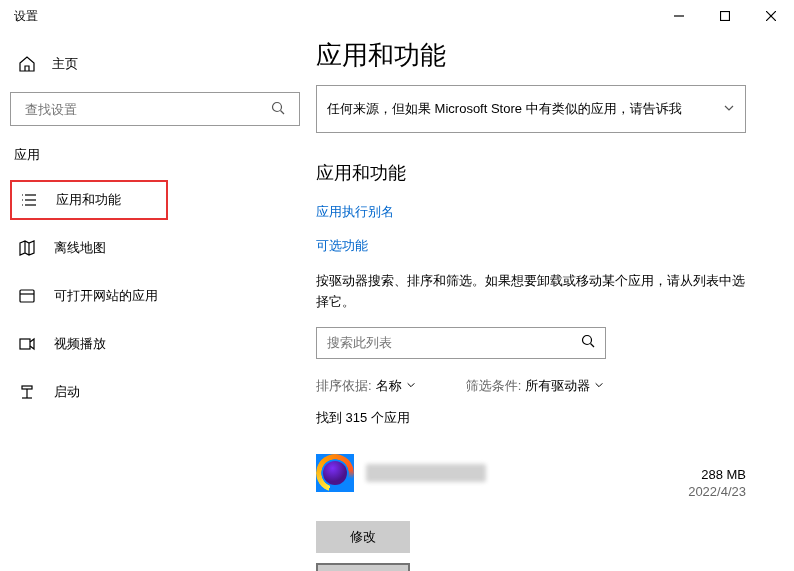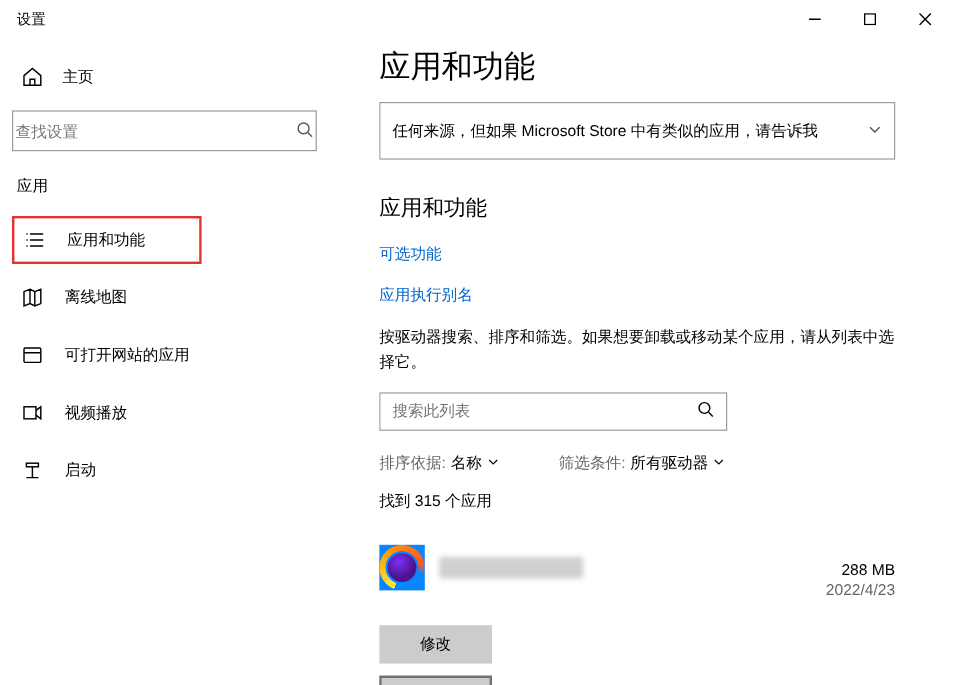--- a/index.html
+++ b/index.html
@@ -10,21 +10,21 @@
     .titlebar-controls { display: flex; }
     .tb-btn { width: 46px; height: 32px; display: flex; align-items: center; justify-content: center; color: #000; }
     .tb-btn svg { width: 10px; height: 10px; }
     
     .content { display: flex; height: calc(100% - 32px); }
     
     .sidebar { width: 316px; padding: 12px 10px 0 10px; }
     .home-row { display: flex; align-items: center; height: 40px; padding-left: 8px; gap: 16px; }
     .home-row .icon { width: 18px; height: 18px; display: flex; align-items: center; justify-content: center; }
     
-    .search-box { margin-top: 8px; border: 1px solid #999; height: 34px; display: flex; align-items: center; padding: 0 2px; width: 254px; }
+    .search-box { margin-top: 8px; border: 1px solid #999; height: 34px; display: flex; align-items: center; padding: 0 14px; width: 290px; }
     .search-box input { flex: 1; border: none; outline: none; font-size: 13px; color: #888; background: transparent; }
     .search-box .s-icon { color: #555; }
     
     .cat-label { margin-top: 20px; margin-bottom: 16px; font-size: 13px; padding-left: 4px; }
     
     .nav-item { display: flex; align-items: center; height: 40px; padding-left: 8px; gap: 18px; margin-bottom: 8px; width: 158px; }
     .nav-item.selected { border: 2px solid #e63232; }
     .nav-item .nav-icon { width: 18px; height: 18px; display: flex; align-items: center; justify-content: center; flex-shrink: 0; }
     .nav-item .nav-label { font-size: 13px; }
     
@@ -171,22 +171,22 @@
 
     <div class="dropdown">
       <span>任何来源，但如果 Microsoft Store 中有类似的应用，请告诉我</span>
       <span class="chev"><svg width="12" height="12" viewBox="0 0 12 12">
             <path d="M2 4 L6 8 L10 4"></path>
           </svg></span>
     </div>
 
     <div class="section-title">应用和功能</div>
 
+    <a class="link">应用执行别名</a>
     <a class="link">可选功能</a>
-    <a class="link">应用执行别名</a>
 
     <div class="body-text">按驱动器搜索、排序和筛选。如果想要卸载或移动某个应用，请从列表中选择它。</div>
 
     <div class="list-search">
       <input type="text" placeholder="搜索此列表" style="">
       <span><svg width="14" height="14" viewBox="0 0 14 14">
             <circle cx="6" cy="6" r="4.5"></circle>
             <line x1="9.5" y1="9.5" x2="13" y2="13"></line>
           </svg></span>
     </div>

